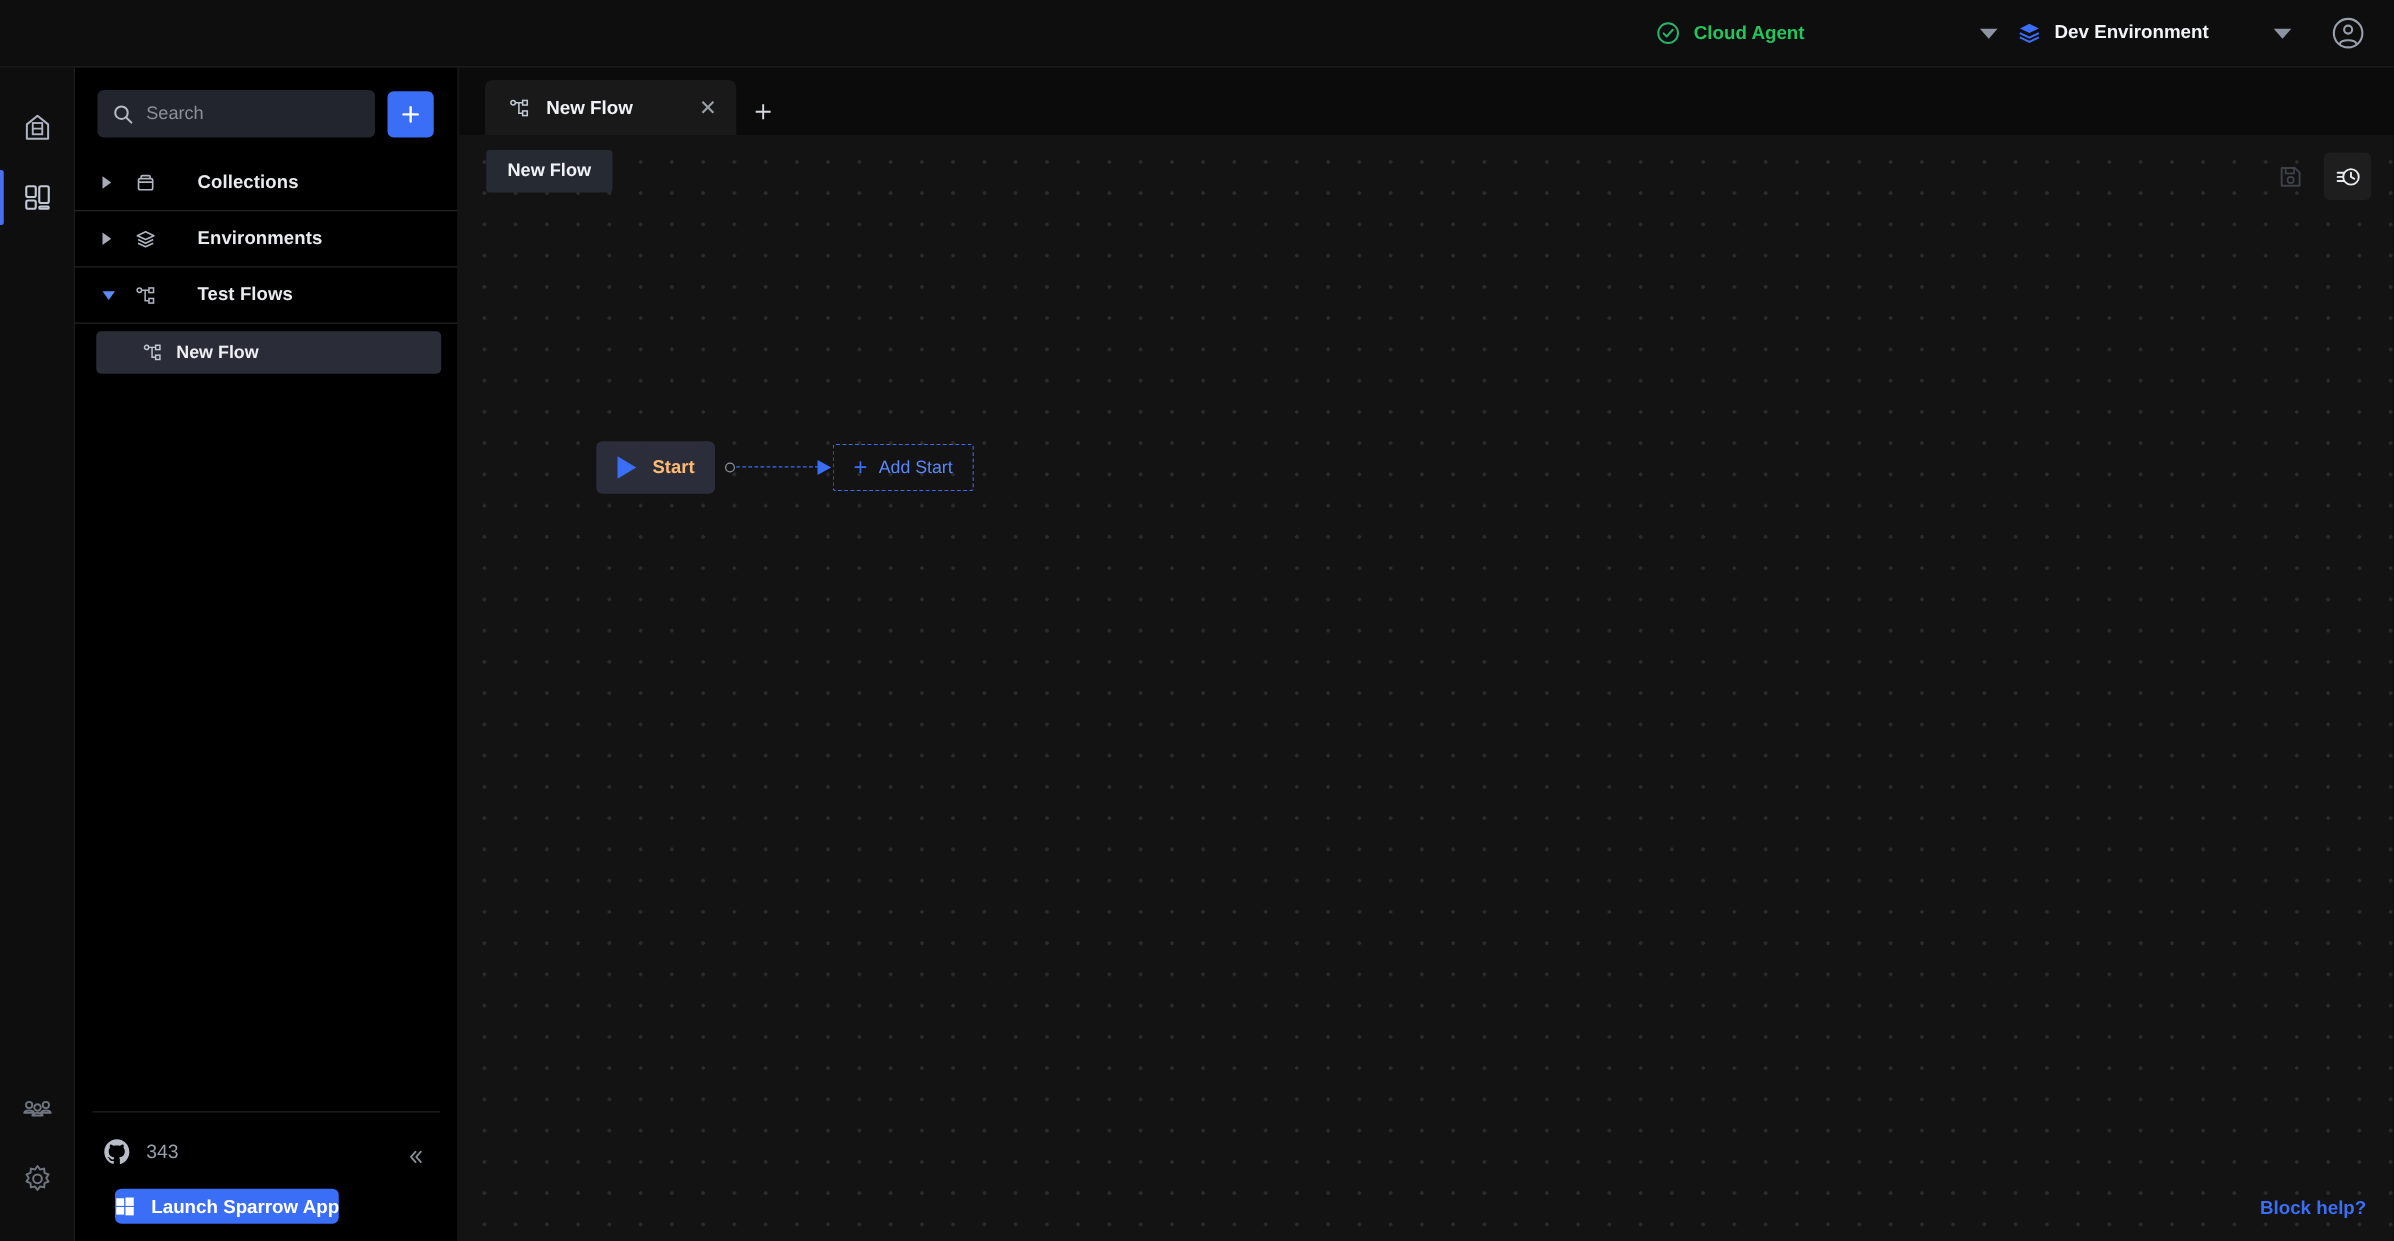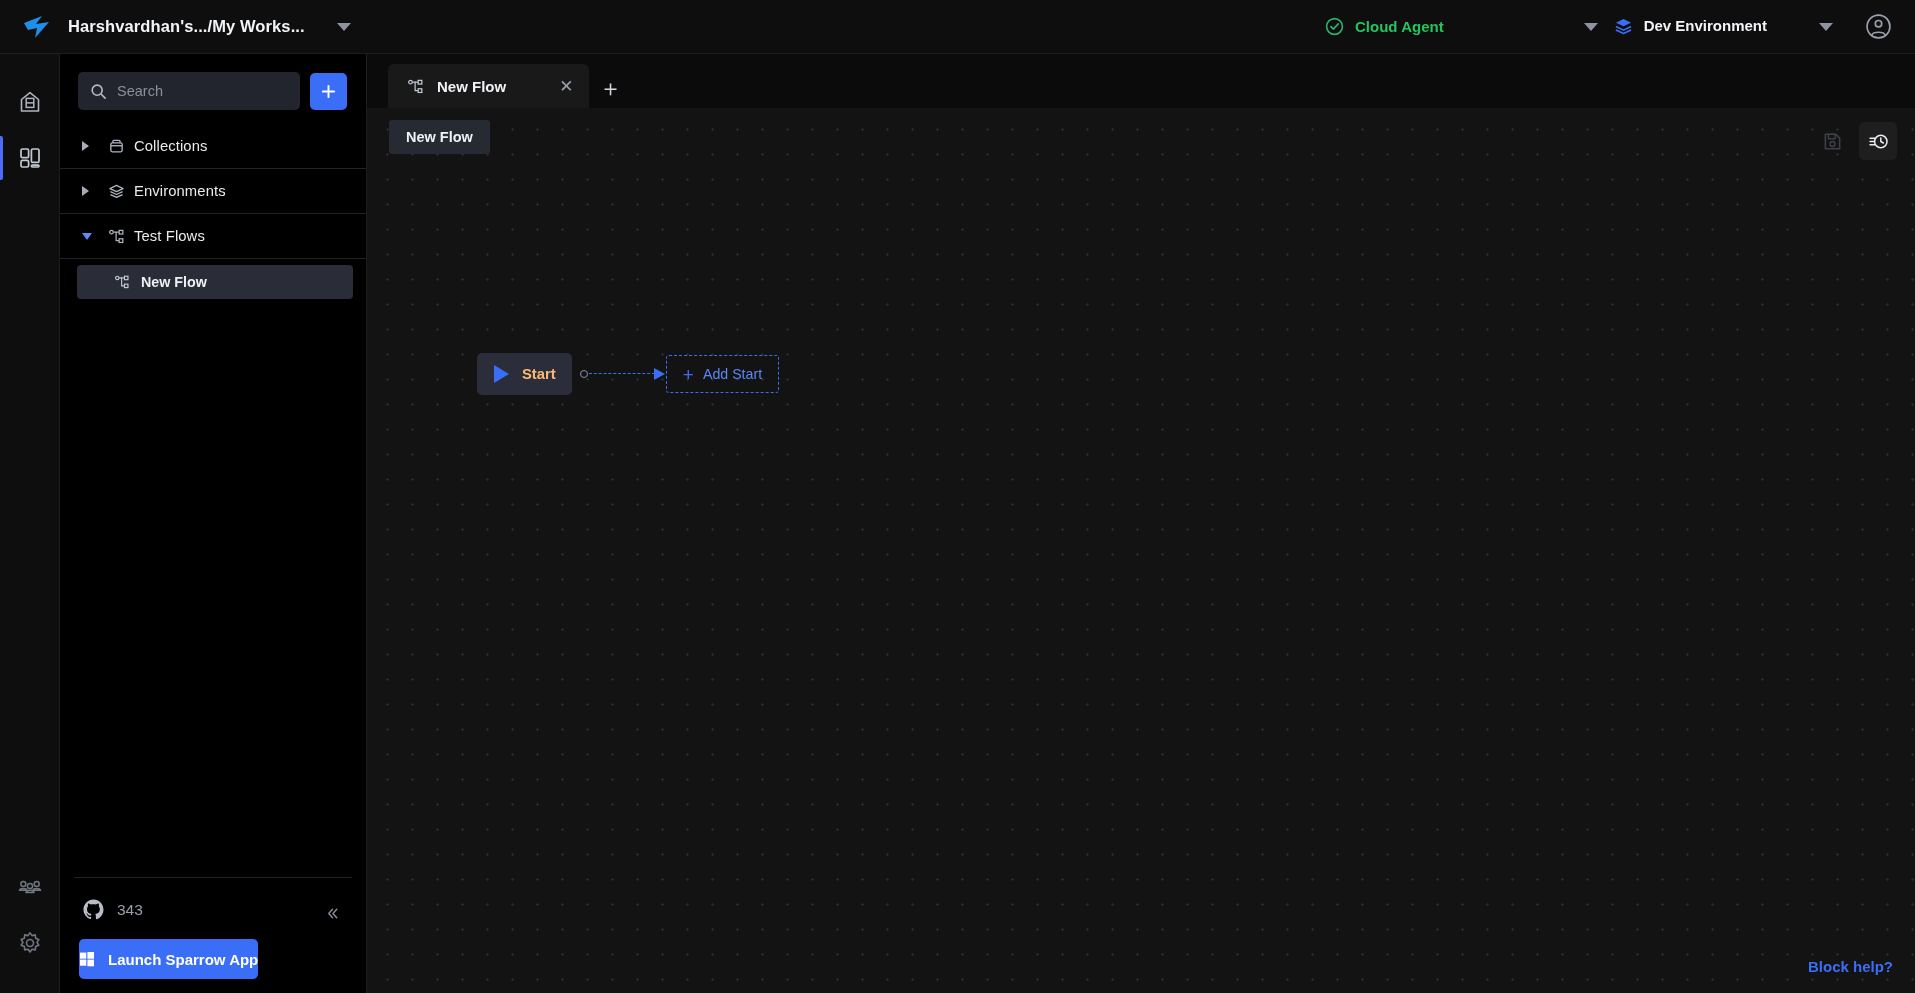--- a/index.html
+++ b/index.html
@@ -85,21 +85,21 @@
 
   .tree { padding: 0; }
   .tree-row {
     display: flex; align-items: center; height: 45px; padding: 0 10px 0 22px; gap: 0;
     cursor: pointer; border-bottom: 1px solid #232323;
   }
   .tree-row .tw { width: 26px; display: flex; align-items: center; }
   .tri-right { width: 0; height: 0; border-top: 5px solid transparent; border-bottom: 5px solid transparent; border-left: 7px solid #a7acb8; }
   .tri-down  { width: 0; height: 0; border-left: 5.5px solid transparent; border-right: 5.5px solid transparent; border-top: 7px solid #5d8bf7; }
   .tree-row .ic { width: 26px; display: flex; align-items: center; }
-  .tree-row .lbl { font-size: 14.8px; font-weight: 400; color: #e9ebef; letter-spacing: .1px; }
+  .tree-row .lbl { font-size: 14.8px; font-weight: 700; color: #e9ebef; letter-spacing: .1px; margin-left: 24px; }
 
   .child-row {
     display: flex; align-items: center; height: 34px; margin: 6px 13px 0 17px;
     padding-left: 37px; gap: 11px; border-radius: 4px; cursor: pointer;
   }
   .child-row.selected { background: #2a2d38; }
   .child-row .lbl { font-size: 14.3px; font-weight: 700; color: #eef0f4; }
 
   .sidebar-fill { flex: 1 1 auto; }
   .sidebar-divider { height: 1px; background: #232323; margin: 0 14px; }
@@ -107,21 +107,21 @@
   .sidebar-foot { padding: 0 0 14px 0; position: relative; }
   .gh-row { display: flex; align-items: center; gap: 12px; padding: 20px 0 0 22px; }
   .gh-count { font-size: 15.5px; color: #9aa0ab; font-weight: 400; }
   .collapse-btn {
     position: absolute; right: 22px; top: 23px; width: 24px; height: 24px;
     display: flex; align-items: center; justify-content: center; cursor: pointer;
     color: #8b8f9a; font-size: 16px; line-height: 1;
   }
   .launch-btn {
     display: flex; align-items: center; justify-content: center; gap: 13px;
-    margin: 18px 19px 0 19px; height: 40px; background: #3b6ef6; border: none;
+    margin: 18px 19px 0 32px; height: 28px; background: #3b6ef6; border: none;
     border-radius: 5px; cursor: pointer;
     color: #fff; font-size: 15px; font-weight: 700; font-family: "Liberation Sans", sans-serif;
   }
 
   
   .main { flex: 1 1 auto; display: flex; flex-direction: column; min-width: 0; background: #0b0b0b; }
   .tabstrip {
     height: 54px; flex: 0 0 54px; background: #0b0b0b;
     display: flex; align-items: flex-end; padding-left: 21px; gap: 4px;
   }
@@ -195,31 +195,20 @@
   .add-block .lbl { color: #5b87f8; font-size: 14.2px; font-weight: 400; }
 
   svg { display: block; }
 </style>
 </head>
 <body>
 
 <div id="app">
 
   <div class="topbar">
-    <div class="brand-wrap">
-      <div class="logo">
-        <svg width="30" height="26" viewBox="0 0 30 26">
-          <path d="M2 9 L20 2 L14 10 L27 8 L13 24 L15 14 L6 16 Z" fill="#1f8fe8"></path>
-        </svg>
-      </div>
-      <div class="workspace-name">Harshvardhan's.../My Works...</div>
-      <div class="caret-btn">
-        <span class="caret"></span>
-      </div>
-    </div>
 
     <div class="topbar-right">
       <div class="agent-chip">
         <span>
           <svg width="19" height="19" viewBox="0 0 20 20">
             <circle cx="10" cy="10" r="8.3" fill="none" stroke="#29b36a" stroke-width="1.7"></circle>
             <path d="M6.2 10.2 L8.8 12.8 L13.9 7.2" fill="none" stroke="#29b36a" stroke-width="1.7" stroke-linecap="round" stroke-linejoin="round"></path>
           </svg>
         </span>
         <span class="lbl">Cloud Agent</span>

